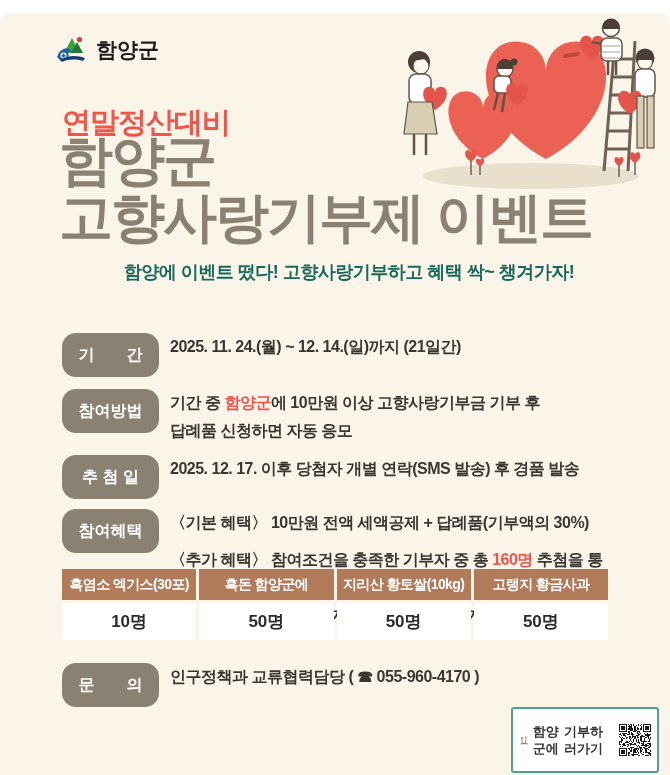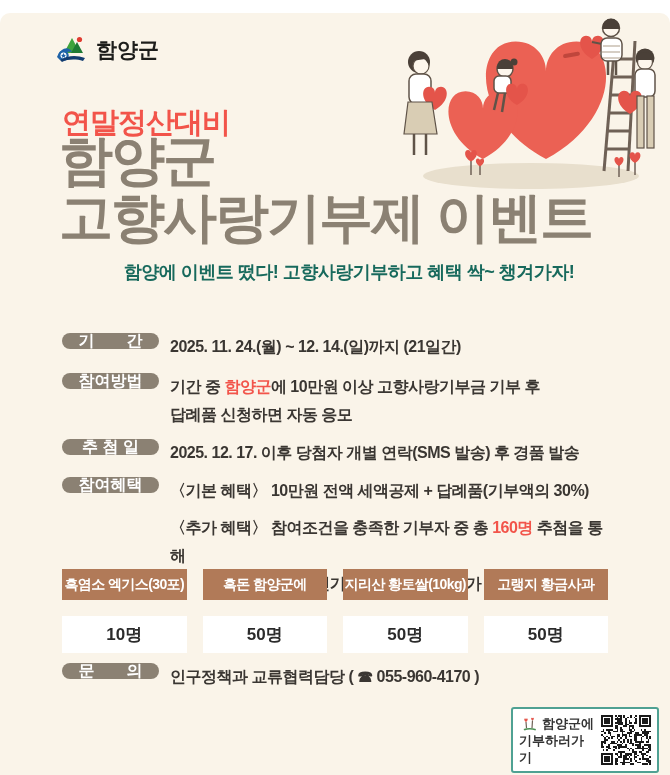--- a/index.html
+++ b/index.html
@@ -14,51 +14,51 @@
   
   .illustration{position:absolute;right:2px;top:0;width:285px;height:190px;}
   
   .eyebrow{position:absolute;left:62px;top:90px;font-size:29px;font-weight:900;color:#f2544a;letter-spacing:-1px;}
   .main-title{position:absolute;left:59px;top:119px;font-size:54px;line-height:57px;font-weight:900;color:#8b8173;letter-spacing:-2px;}
   .subtitle{position:absolute;left:14px;top:247px;width:100%;text-align:center;font-size:18px;font-weight:800;color:#17695c;letter-spacing:-0.5px;}
   
   .rows{position:absolute;left:62px;top:320px;width:552px;}
   .row{display:flex;gap:11px;align-items:flex-start;}
   .badge{
-    flex:0 0 97px;height:16px;border-radius:14px;background:#8b8173;color:#fff;
+    flex:0 0 97px;height:44px;border-radius:14px;background:#8b8173;color:#fff;
     display:flex;align-items:center;justify-content:center;
     font-size:16px;font-weight:700;letter-spacing:0;
   }
   .row-text{font-size:16px;font-weight:700;color:#3a3632;line-height:28px;letter-spacing:-0.5px;padding-top:0;}
   .hl{color:#f2544a;}
   .mt12{margin-top:12px;} .mt10{margin-top:10px;}
   .benefit-line2{margin-top:9px;}
   .benefit-line3{text-align:center;width:440px;}
   
   .prize-table{
     position:absolute;left:62px;top:556px;width:546px;
-    display:grid;grid-template-columns:repeat(4,1fr);gap:16px;
+    display:grid;grid-template-columns:repeat(4,1fr);gap:3px;
   }
   .pt-head{
     background:#b17a58;color:#fff;height:31px;display:flex;align-items:center;justify-content:center;
     font-size:14px;font-weight:700;letter-spacing:-0.6px;white-space:nowrap;
   }
   .pt-cell{
     background:#fff;color:#2b2b2b;height:37px;display:flex;align-items:center;justify-content:center;
     font-size:17px;font-weight:700;
   }
   
   .contact{position:absolute;left:62px;top:650px;width:552px;}
   
   .qr-box{
     position:absolute;left:511px;top:694px;width:148px;height:66px;box-sizing:border-box;
     background:#fff;border:2px solid #4fa193;border-radius:3px;
     display:flex;align-items:center;gap:7px;padding:4px 6px;cursor:pointer;
   }
-  .qr-label{display:flex;flex-direction:column;line-height:17px;align-items:flex-end;}
+  .qr-label{display:flex;line-height:17px;}
   .qr-label .l1{display:flex;align-items:center;gap:3px;font-size:13px;font-weight:700;color:#333;}
   .qr-label .l2{font-size:13px;font-weight:700;color:#333;}
 </style>
 </head>
 <body>
 
 <div class="poster">
 
   <div class="logo">
     <svg width="34" height="34" viewBox="0 0 34 34">

